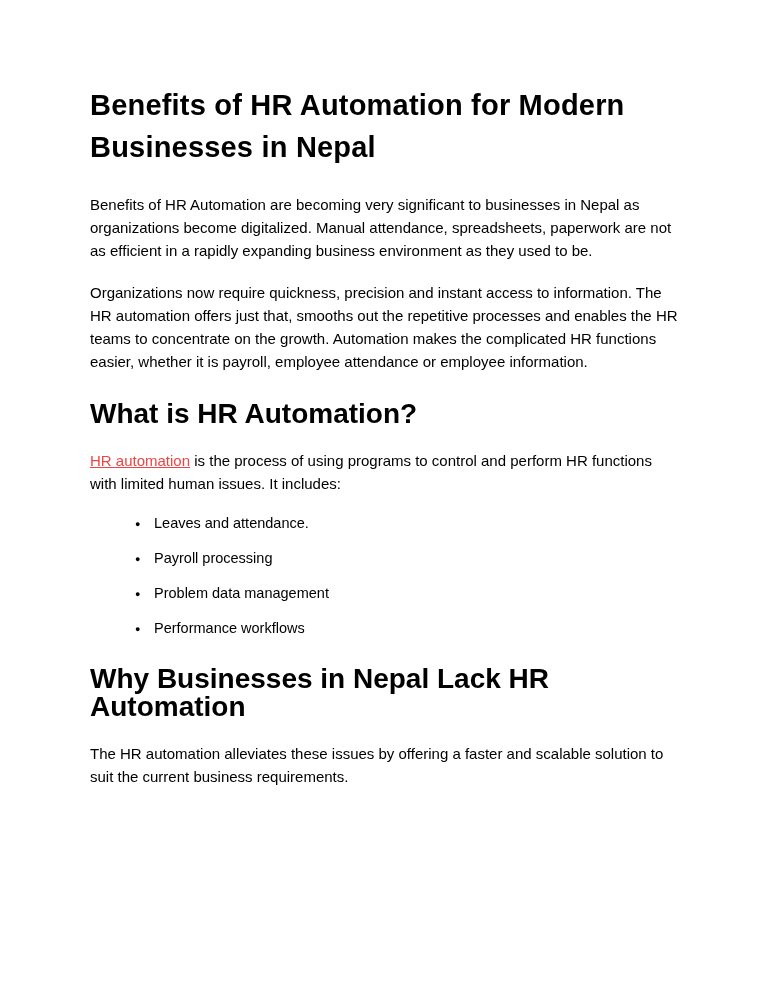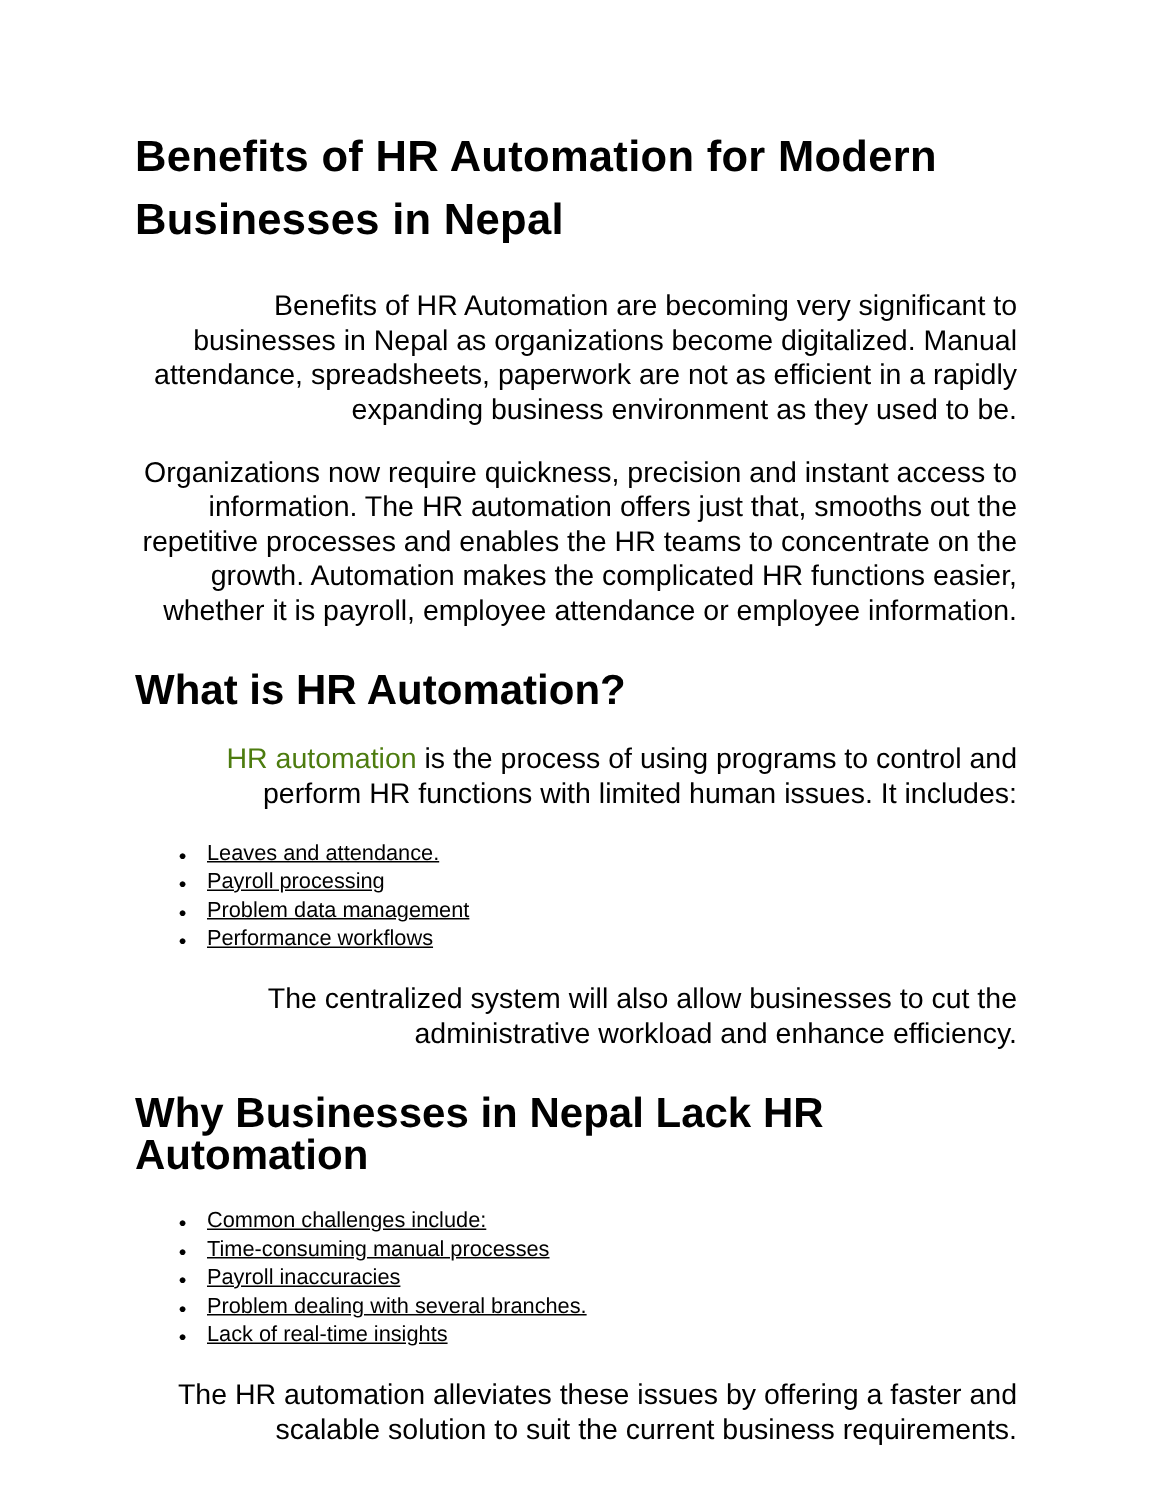--- a/index.html
+++ b/index.html
@@ -22,53 +22,52 @@
     background: #ffffff;
   }
   .doc-title {
     font-size: 29px;
     line-height: 42px;
     font-weight: 700;
     margin: 0 0 25px 0;
     letter-spacing: 0.2px;
   }
   .doc-paragraph {
-    font-size: 19px;
+    font-size: 15px;
     line-height: 23px;
     margin: 0 0 19px 0;
-    text-align: right;
   }
   .doc-heading2 {
     font-size: 28px;
     line-height: 28px;
     font-weight: 700;
     margin: 27px 0 21px 0;
   }
   .doc-list {
     margin: 0 0 19px 0;
     padding: 0 0 0 48px;
     list-style: none;
   }
   .doc-list li {
     position: relative;
     font-size: 14.5px;
     line-height: 19px;
-    margin: 0;
-    text-decoration: underline;
+    margin: 16px;
   }
   .doc-list li::before {
     content: "●";
     position: absolute;
     left: -19px;
     top: 1px;
     font-size: 9px;
     color: #000000;
   }
   .doc-link {
-    color: #4d7c0f;
+    color: #ef4444;
+    text-decoration: underline;
     cursor: pointer;
   }
 </style>
 </head>
 <body>
 
 <div class="doc-page">
 
   <h1 class="doc-title">Benefits of HR Automation for Modern Businesses in Nepal</h1>
 
@@ -80,28 +79,20 @@
 
   <p class="doc-paragraph"><span class="doc-link">HR automation</span><span> is the process of using programs to control and perform HR functions with limited human issues. It includes:</span></p>
 
   <ul class="doc-list">
     <li>Leaves and attendance.</li>
     <li>Payroll processing</li>
     <li>Problem data management</li>
     <li>Performance workflows</li>
   </ul>
 
-  <p class="doc-paragraph">The centralized system will also allow businesses to cut the administrative workload and enhance efficiency.</p>
 
   <h2 class="doc-heading2">Why Businesses in Nepal Lack HR Automation</h2>
 
 
-  <ul class="doc-list">
-    <li>Common challenges include:</li>
-    <li>Time-consuming manual processes</li>
-    <li>Payroll inaccuracies</li>
-    <li>Problem dealing with several branches.</li>
-    <li>Lack of real-time insights</li>
-  </ul>
 
   <p class="doc-paragraph">The HR automation alleviates these issues by offering a faster and scalable solution to suit the current business requirements.</p>
 
 </div>
 
 </body></html>

